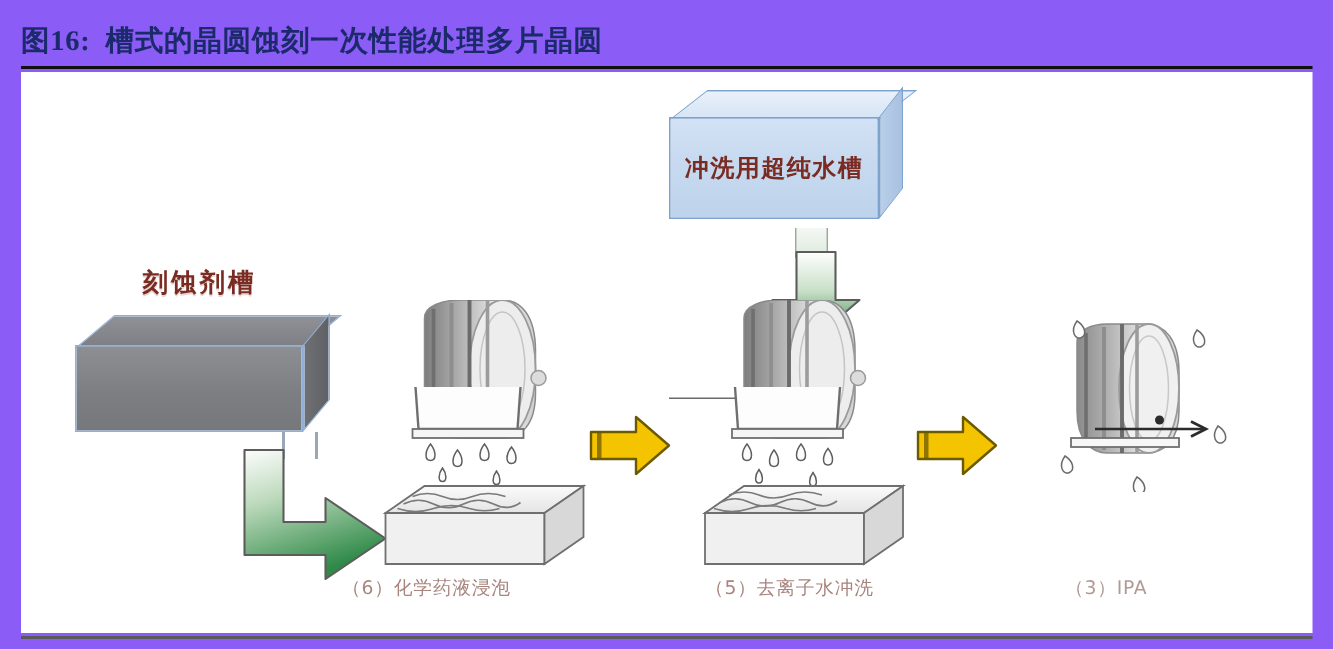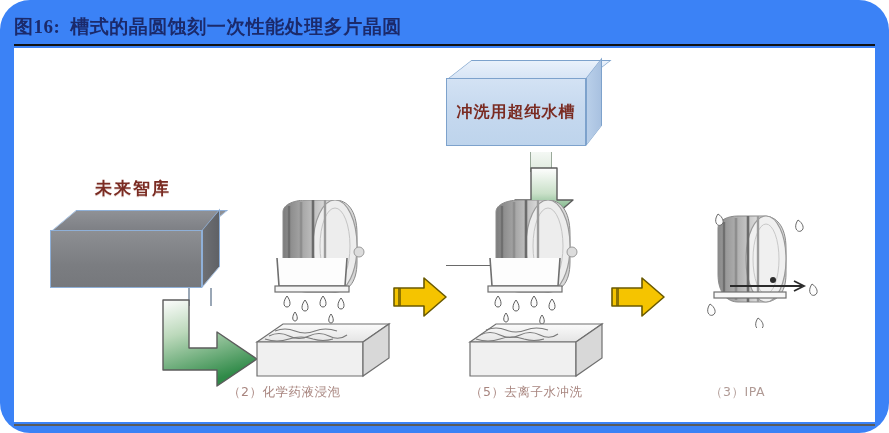--- a/index.html
+++ b/index.html
@@ -3,21 +3,21 @@
 <meta charset="utf-8">
 <style>
   html,body{margin:0;padding:0;}
   body{
     width:889px;height:433px;
     background:#ffffff;
     font-family:"Liberation Sans","DejaVu Sans",sans-serif;
     overflow:hidden;
     position:relative;
   }
-  #page{position:relative;width:889px;height:433px;background:#3b82f6;border-radius:30px;}
+  #page{position:relative;width:889px;height:433px;background:#8b5cf6;}
 
   
   .fig-title{
     position:absolute;left:14px;top:14px;
     font-family:"Liberation Serif","DejaVu Serif",serif;
     font-weight:bold;font-size:19px;color:#1b2a6b;
     letter-spacing:0.5px;white-space:nowrap;
   }
   .title-num{margin-right:10px;}
   .rule-top{
@@ -162,21 +162,21 @@
           <linearGradient id="gdown" x1="0" y1="0" x2="0" y2="1">
             <stop offset="0%" stop-color="#fefefe"></stop>
             <stop offset="45%" stop-color="#c9e0c8"></stop>
             <stop offset="100%" stop-color="#2f8a48"></stop>
           </linearGradient>
         </defs>
         <path d="M22,2 L48,2 L48,34 L64,34 L35,59 L6,34 L22,34 Z" fill="url(#gdown)" stroke="#5c5c5c" stroke-width="1.4" stroke-linejoin="round"></path>
       </svg>
     </div>
 
-    <div class="cn-label" id="label-etchant">未来智库</div>
+    <div class="cn-label" id="label-etchant">刻蚀剂槽</div>
     <div class="gray-tank">
       <div class="top"></div>
       <div class="side"></div>
       <div class="front"></div>
       <div class="leg" id="leg-a"></div>
       <div class="leg" id="leg-b"></div>
     </div>
 
     <div class="arrow-bend">
       <svg width="104" height="96" viewBox="0 0 104 96">
@@ -336,21 +336,21 @@
         <g fill="#fdfdfd" stroke="#6a6a6a" stroke-width="1">
           <path d="M24,16 c5,3 7,9 3,11 c-4,2 -8,-4 -3,-11 Z"></path>
           <path d="M104,22 c5,3 7,9 3,11 c-4,2 -8,-4 -3,-11 Z"></path>
           <path d="M118,86 c5,3 7,9 3,11 c-4,2 -8,-4 -3,-11 Z"></path>
           <path d="M16,106 c5,3 7,9 3,11 c-4,2 -8,-4 -3,-11 Z"></path>
           <path d="M64,120 c5,3 7,9 3,11 c-4,2 -8,-4 -3,-11 Z"></path>
         </g>
       </svg>
     </div>
 
-    <div class="caption" id="cap1">（2）化学药液浸泡</div>
+    <div class="caption" id="cap1">（6）化学药液浸泡</div>
     <div class="caption" id="cap2">（5）去离子水冲洗</div>
     <div class="caption" id="cap3">（3）IPA</div>
 
   </div>
 
 
   <div class="rule-bottom"></div>
 </div>
 
 </body></html>

